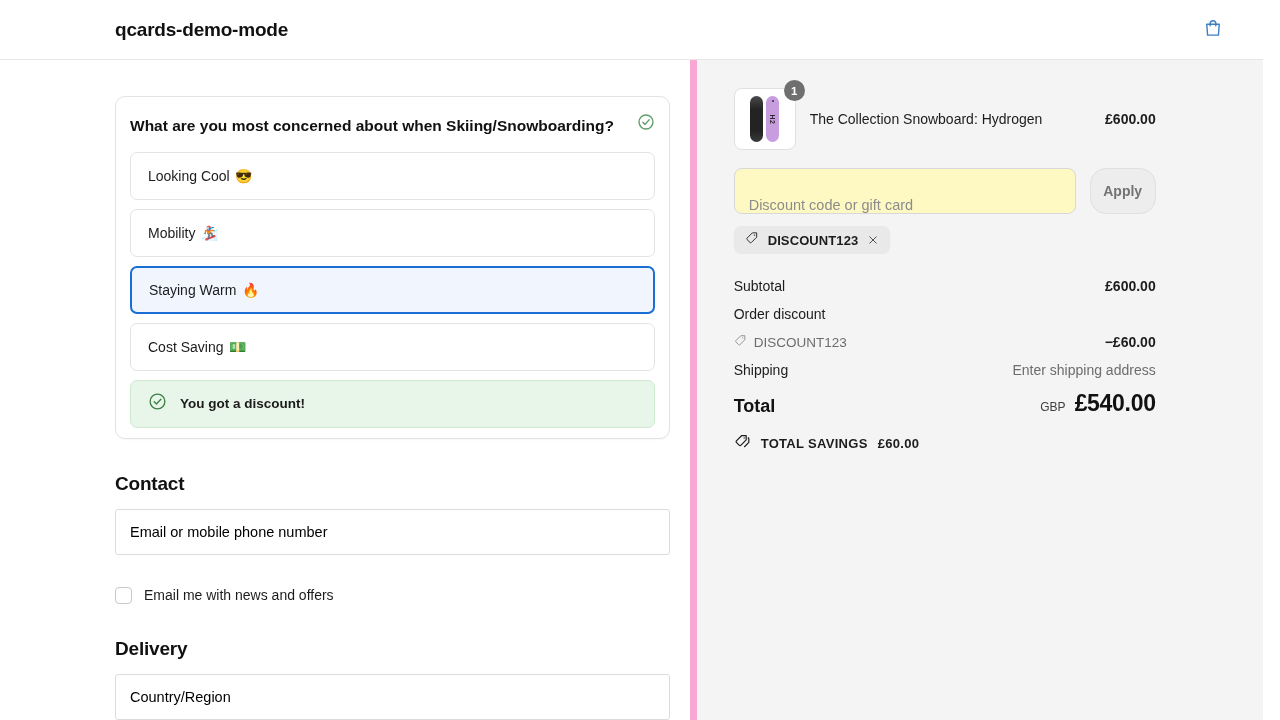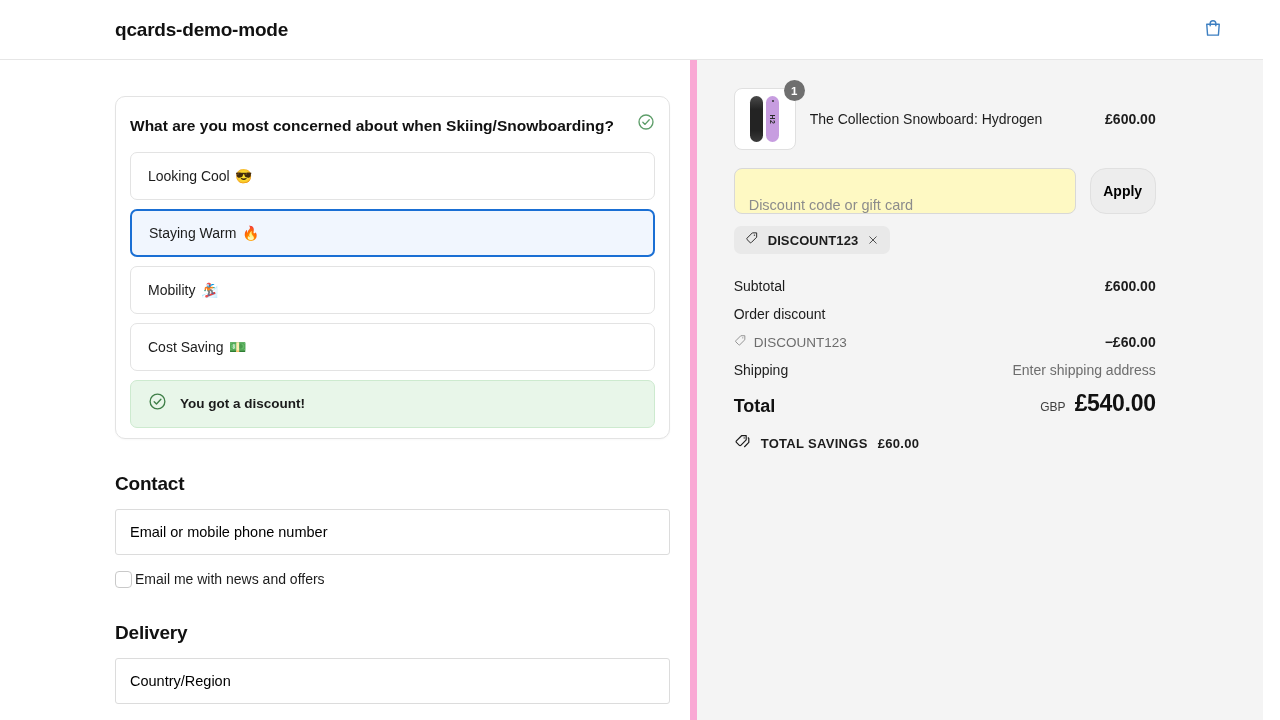--- a/index.html
+++ b/index.html
@@ -127,22 +127,22 @@
     display: flex;
     align-items: center;
     padding: 0 14px;
     background: #fff;
     font-size: 14.5px;
     color: #000000;
   }
   .checkbox-row {
     display: flex;
     align-items: center;
-    gap: 3px;
-    margin-top: 16px;
+    gap: 12px;
+    margin-top: 32px;
   }
   .checkbox {
     width: 17px; height: 17px;
     border: 1px solid #c9c9c9;
     border-radius: 4px;
     background: #fff;
     flex: none;
   }
   .checkbox-label { font-size: 14px; color: #1c1c1c; }
 
@@ -219,21 +219,21 @@
     display: flex; align-items: flex-end;
     padding: 0 14px;
     font-size: 14.5px;
     color: #8c8c8c;
   }
   .apply-btn {
     width: 66px; height: 46px;
     border: 1px solid #e0e0e0;
     border-radius: 16px;
     background: #ededed;
-    color: #000000;
+    color: #737373;
     font-size: 14px;
     font-weight: bold;
     display: flex; align-items: center; justify-content: center;
     cursor: pointer;
   }
   .chip {
     display: inline-flex;
     align-items: center;
     gap: 9px;
     background: #e9e9e9;
@@ -310,28 +310,28 @@
               <path d="M7.8 12.3l2.9 2.9 5.6-6.1" stroke-linecap="round" stroke-linejoin="round"></path>
             </svg>
           </div>
           <div class="qcard-question">What are you most concerned about when Skiing/Snowboarding?</div>
 
           <div class="option">
             <span>Looking Cool</span>
             <span class="emoji">😎</span>
           </div>
 
+          <div class="option">
+            <span>Mobility</span>
+            <span class="emoji">🏂</span>
+          </div>
+
           <div class="option selected">
             <span>Staying Warm</span>
             <span class="emoji">🔥</span>
-          </div>
-
-          <div class="option">
-            <span>Mobility</span>
-            <span class="emoji">🏂</span>
           </div>
 
           <div class="option">
             <span>Cost Saving</span>
             <span class="emoji">💵</span>
           </div>
 
           <div class="discount-banner">
             <span>
               <svg width="19" height="19" viewBox="0 0 24 24" fill="none" stroke="#3f7f48" stroke-width="1.7">

